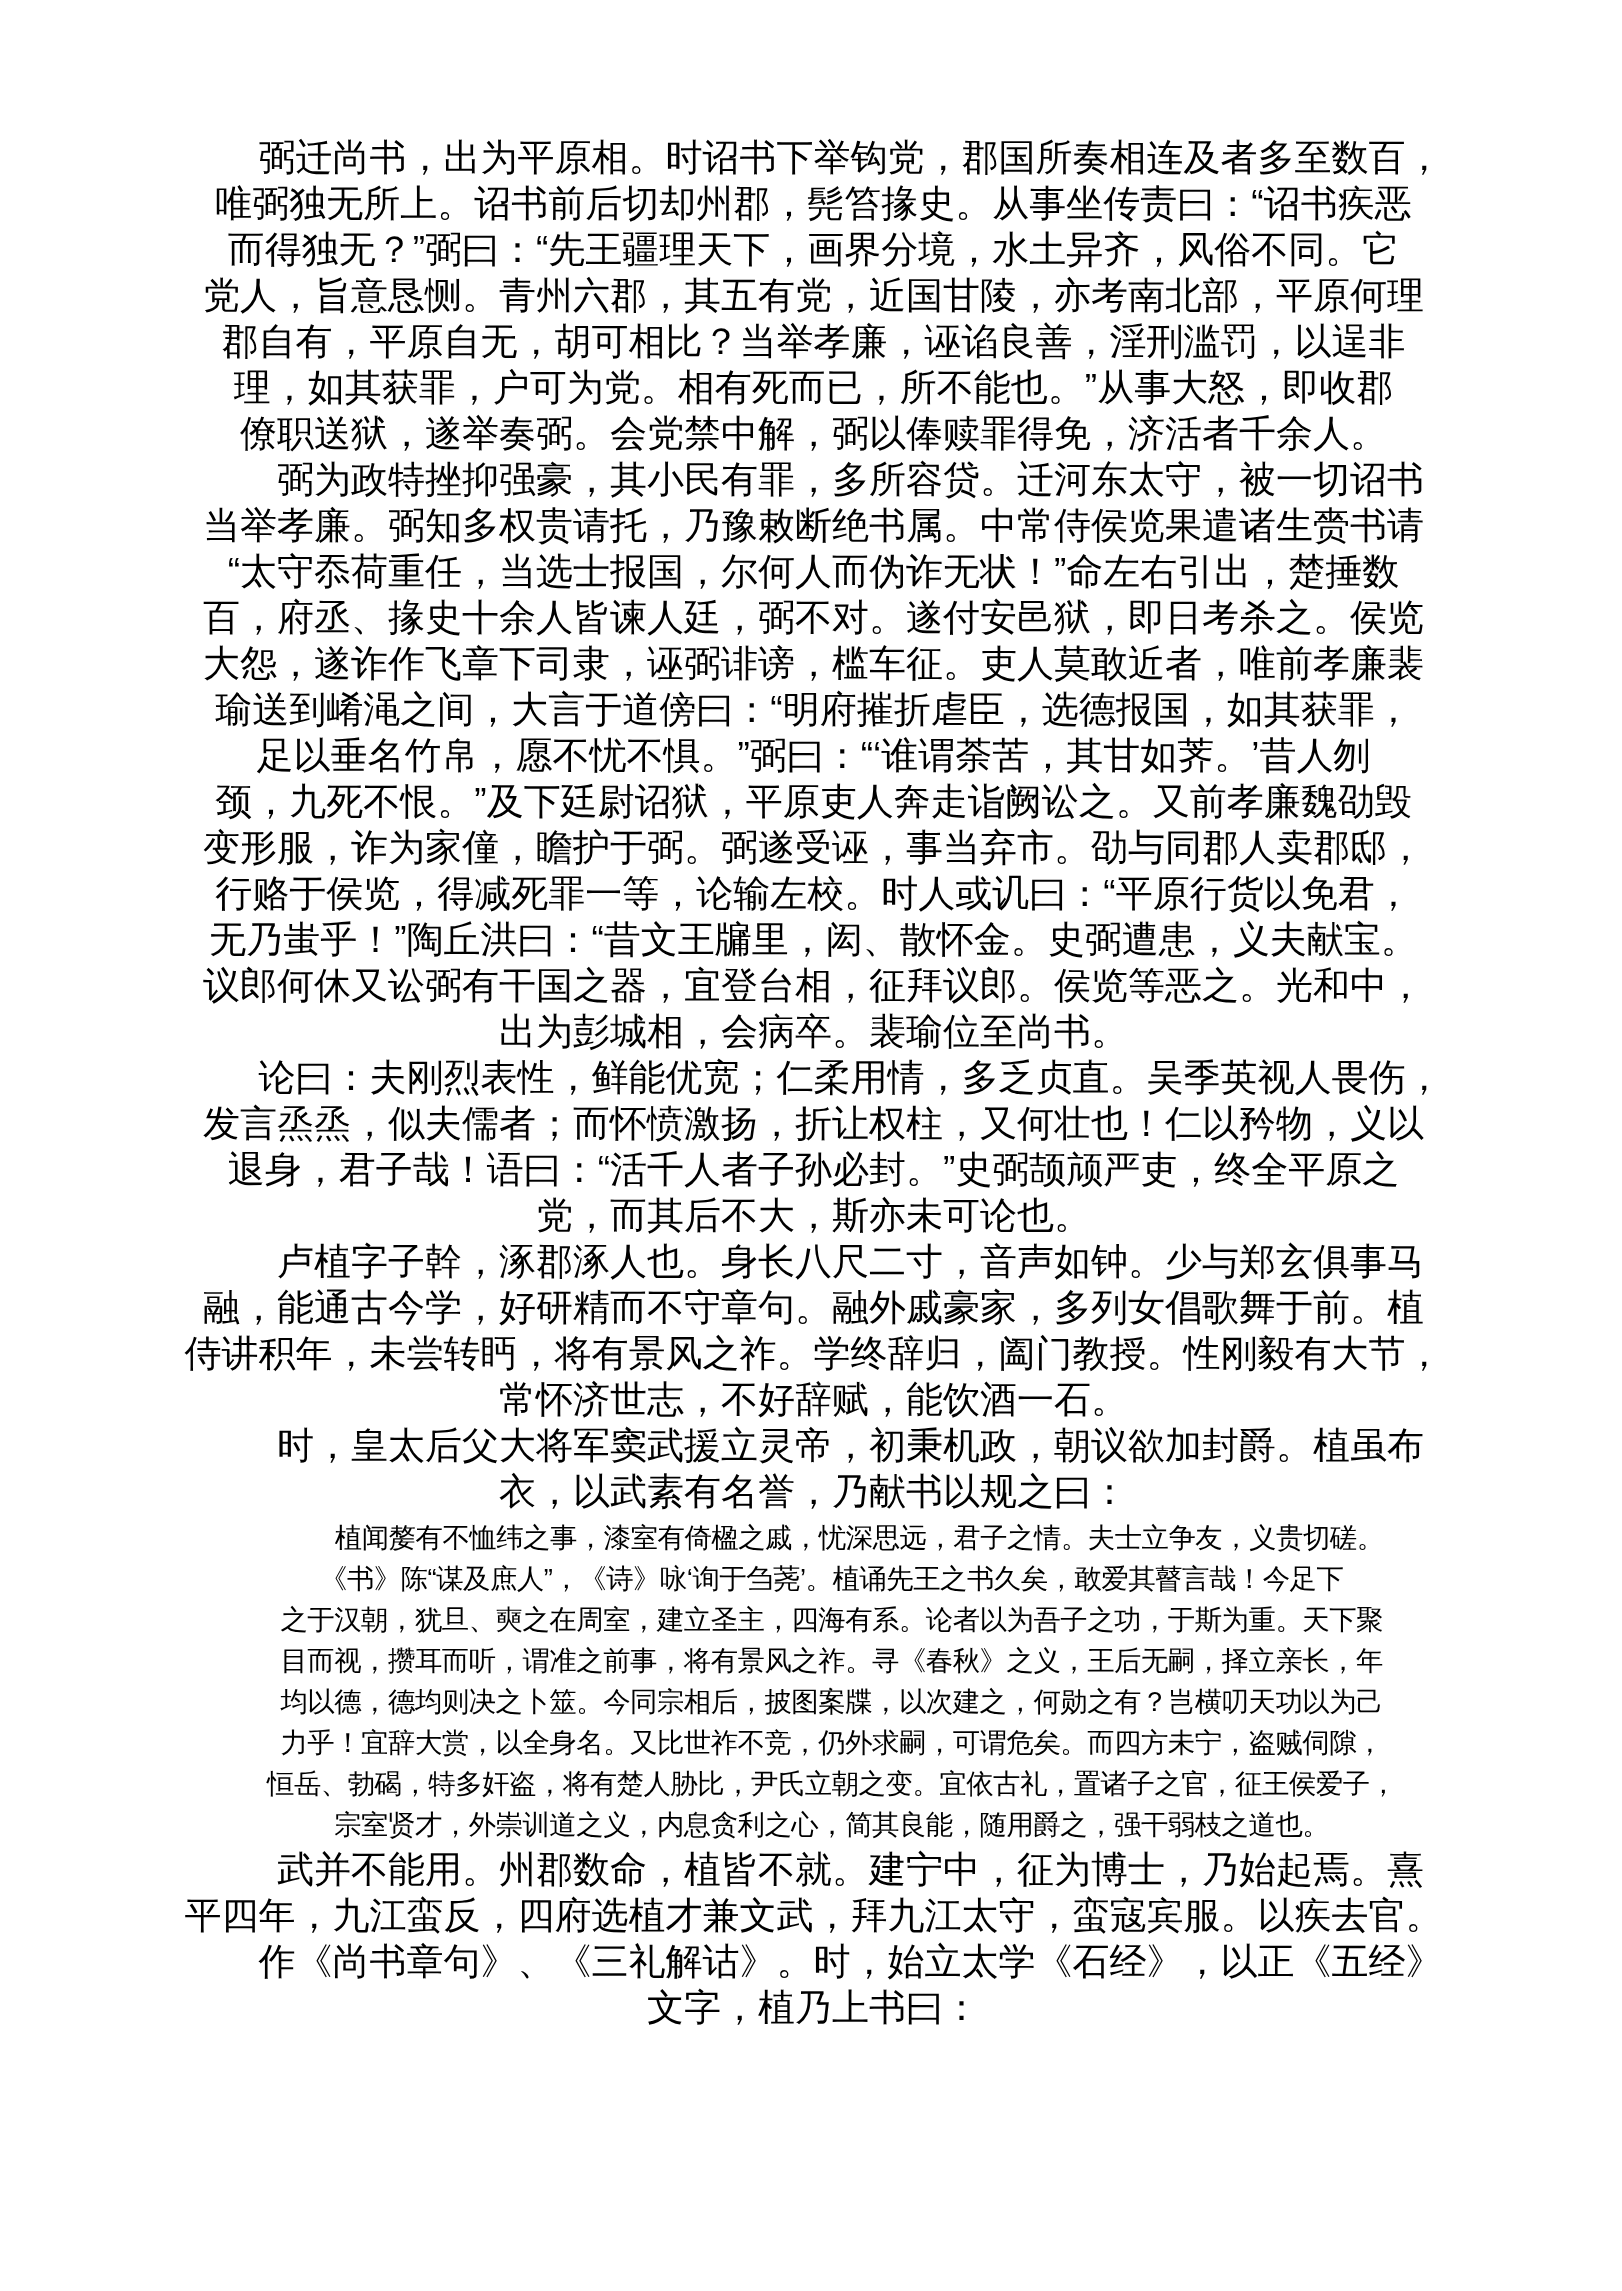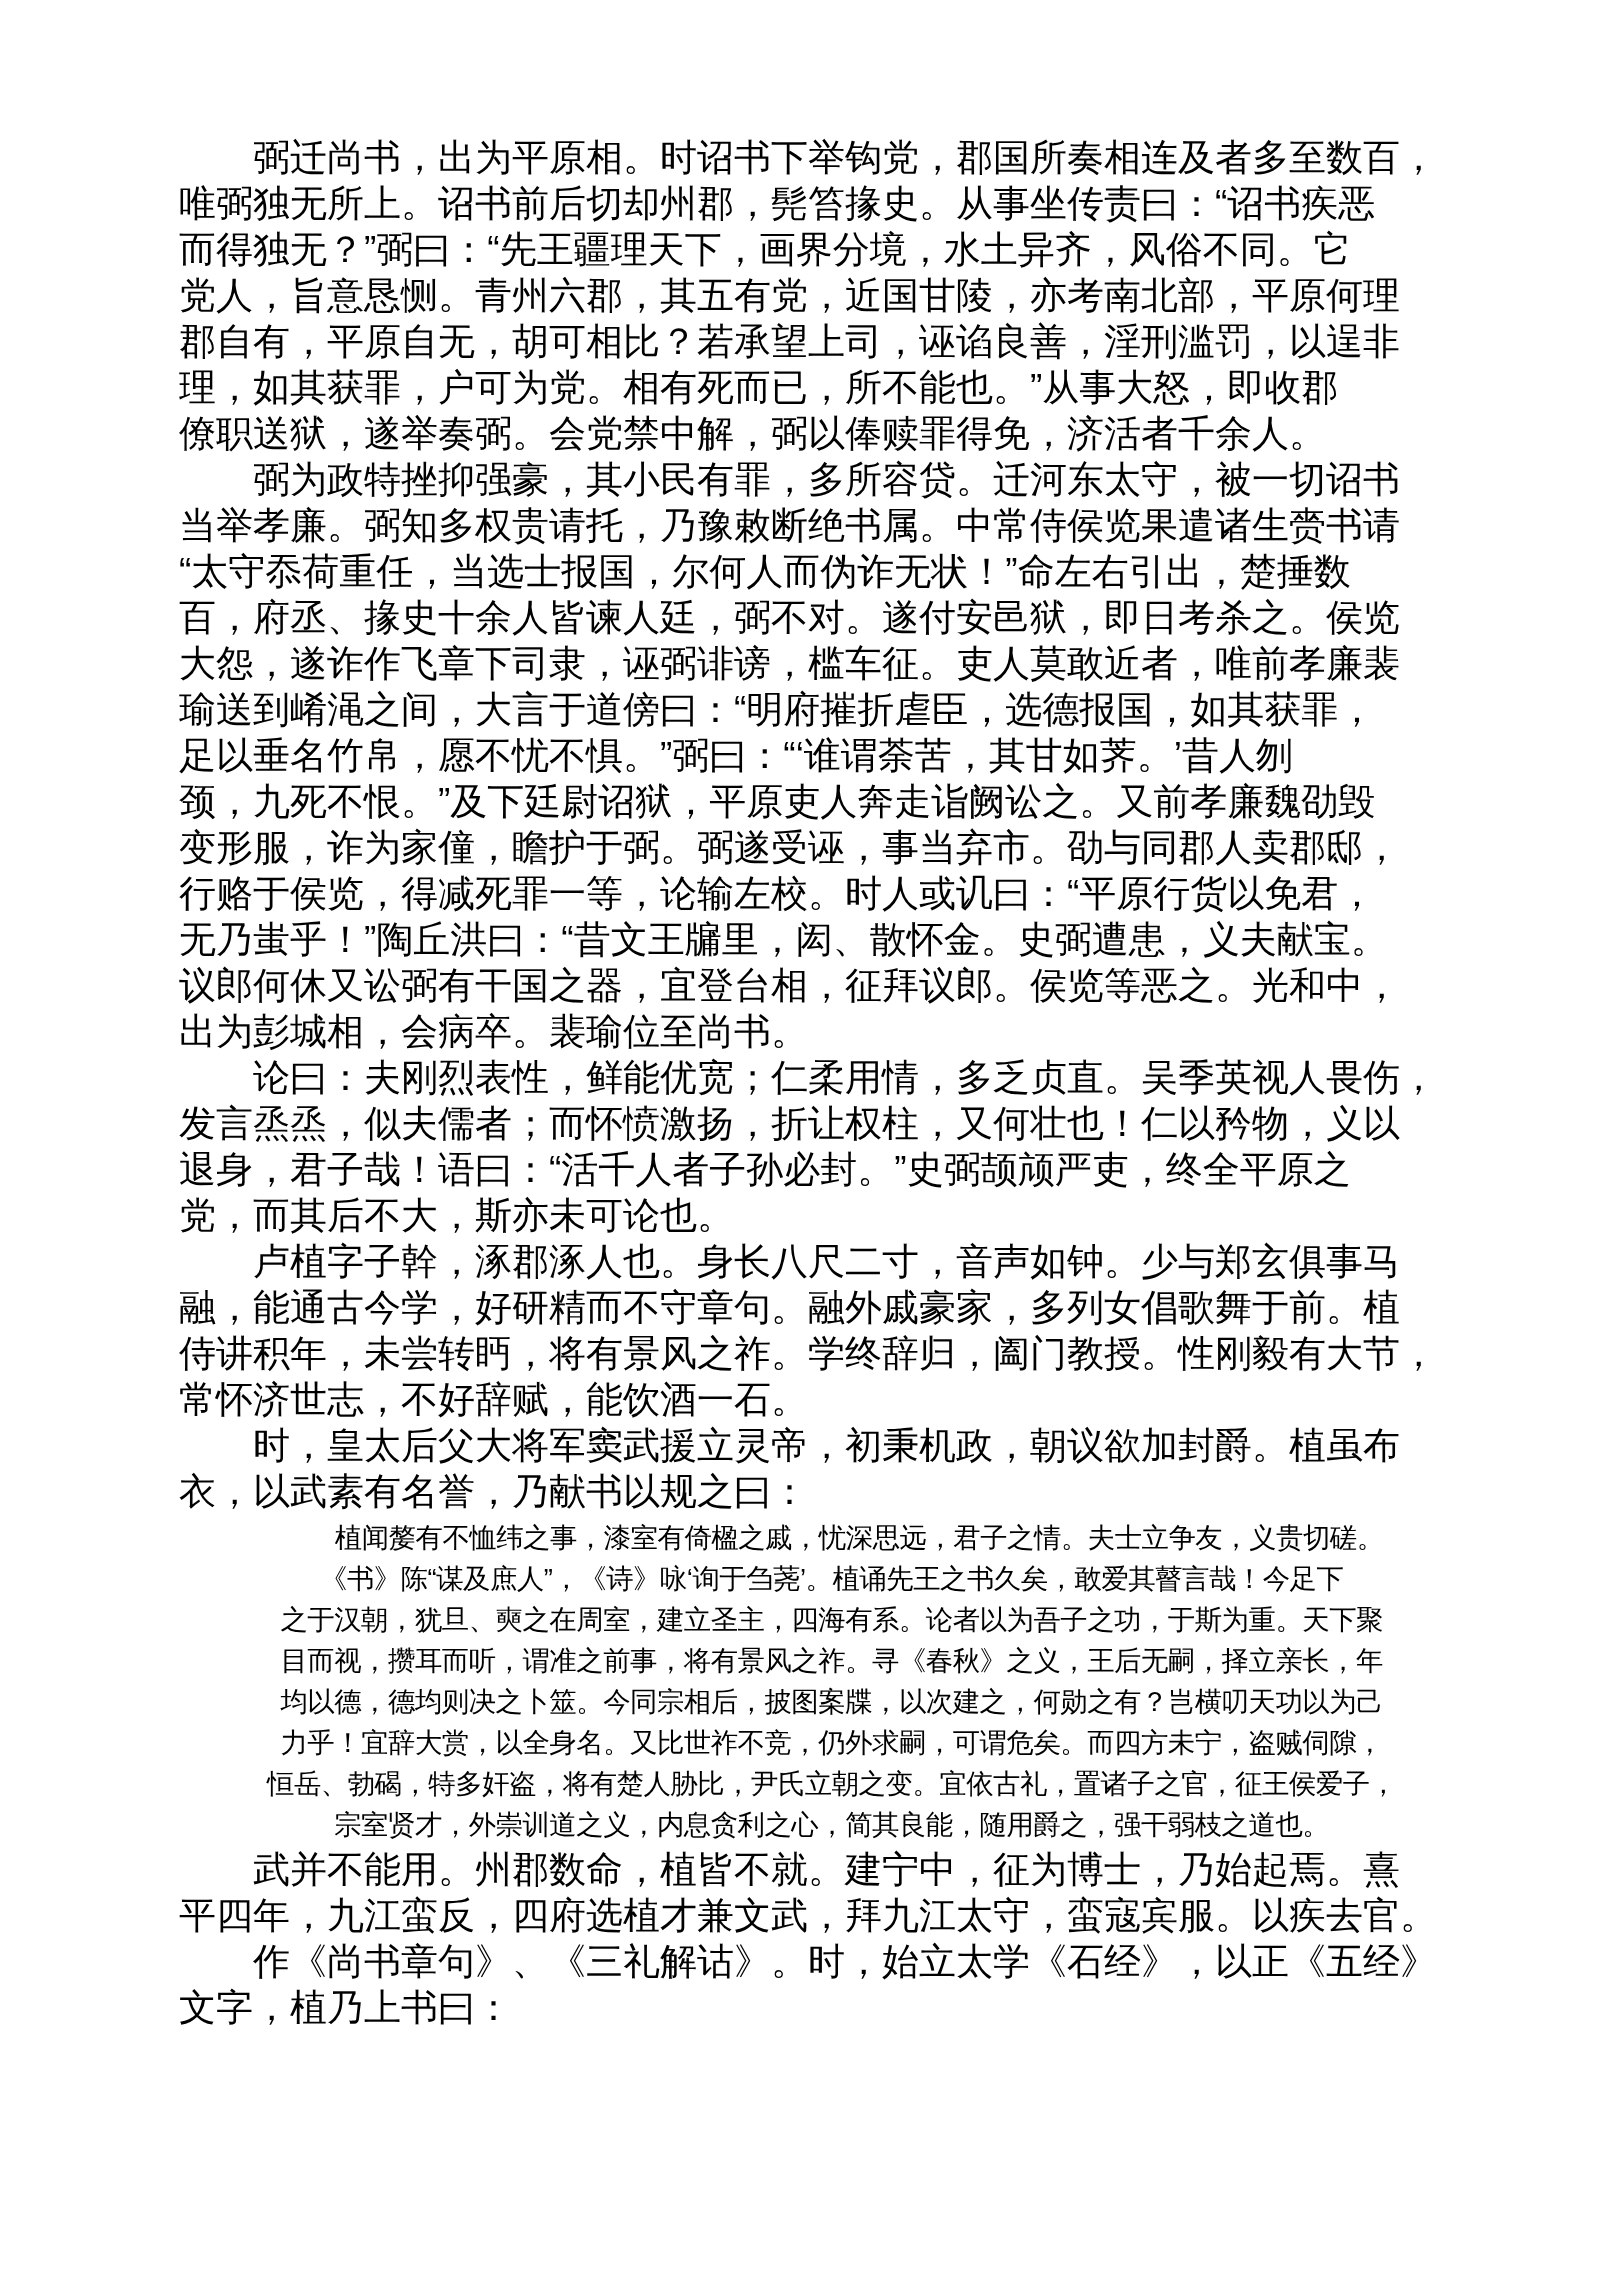--- a/index.html
+++ b/index.html
@@ -17,20 +17,21 @@
     left: 179px;
     top: 135px;
     width: 1269px;
   }
   .para { margin: 0; padding: 0; }
   .body .line {
     font-size: 37px;
     line-height: 46px;
     white-space: nowrap;
     letter-spacing: 0px;
+    text-align: center;
   }
   .body .line.first { text-indent: 74px; }
   .quote {
     padding-left: 56px;
     padding-right: 19.6px;
     margin: 2px 0;
   }
   .quote .line {
     font-size: 27.4px;
     line-height: 41px;
@@ -43,21 +44,21 @@
 </head>
 <body>
 
 <div class="page">
   <div class="textblock" id="textblock">
       <div class="para body">
         <div class="line first">弼迁尚书，出为平原相。时诏书下举钩党，郡国所奏相连及者多至数百，</div>
         <div class="line">唯弼独无所上。诏书前后切却州郡，髡笞掾史。从事坐传责曰：“诏书疾恶</div>
         <div class="line">而得独无？”弼曰：“先王疆理天下，画界分境，水土异齐，风俗不同。它</div>
         <div class="line">党人，旨意恳恻。青州六郡，其五有党，近国甘陵，亦考南北部，平原何理</div>
-        <div class="line">郡自有，平原自无，胡可相比？若承望上司，诬谄良善，淫刑滥罚，以逞非</div>
+        <div class="line">郡自有，平原自无，胡可相比？当举孝廉，诬谄良善，淫刑滥罚，以逞非</div>
         <div class="line">理，如其获罪，户可为党。相有死而已，所不能也。”从事大怒，即收郡</div>
         <div class="line">僚职送狱，遂举奏弼。会党禁中解，弼以俸赎罪得免，济活者千余人。</div>
       </div>
       <div class="para body">
         <div class="line first">弼为政特挫抑强豪，其小民有罪，多所容贷。迁河东太守，被一切诏书</div>
         <div class="line">当举孝廉。弼知多权贵请托，乃豫敕断绝书属。中常侍侯览果遣诸生赍书请</div>
         <div class="line">“太守忝荷重任，当选士报国，尔何人而伪诈无状！”命左右引出，楚捶数</div>
         <div class="line">百，府丞、掾史十余人皆谏人廷，弼不对。遂付安邑狱，即日考杀之。侯览</div>
         <div class="line">大怨，遂诈作飞章下司隶，诬弼诽谤，槛车征。吏人莫敢近者，唯前孝廉裴</div>
         <div class="line">瑜送到崤渑之间，大言于道傍曰：“明府摧折虐臣，选德报国，如其获罪，</div>

